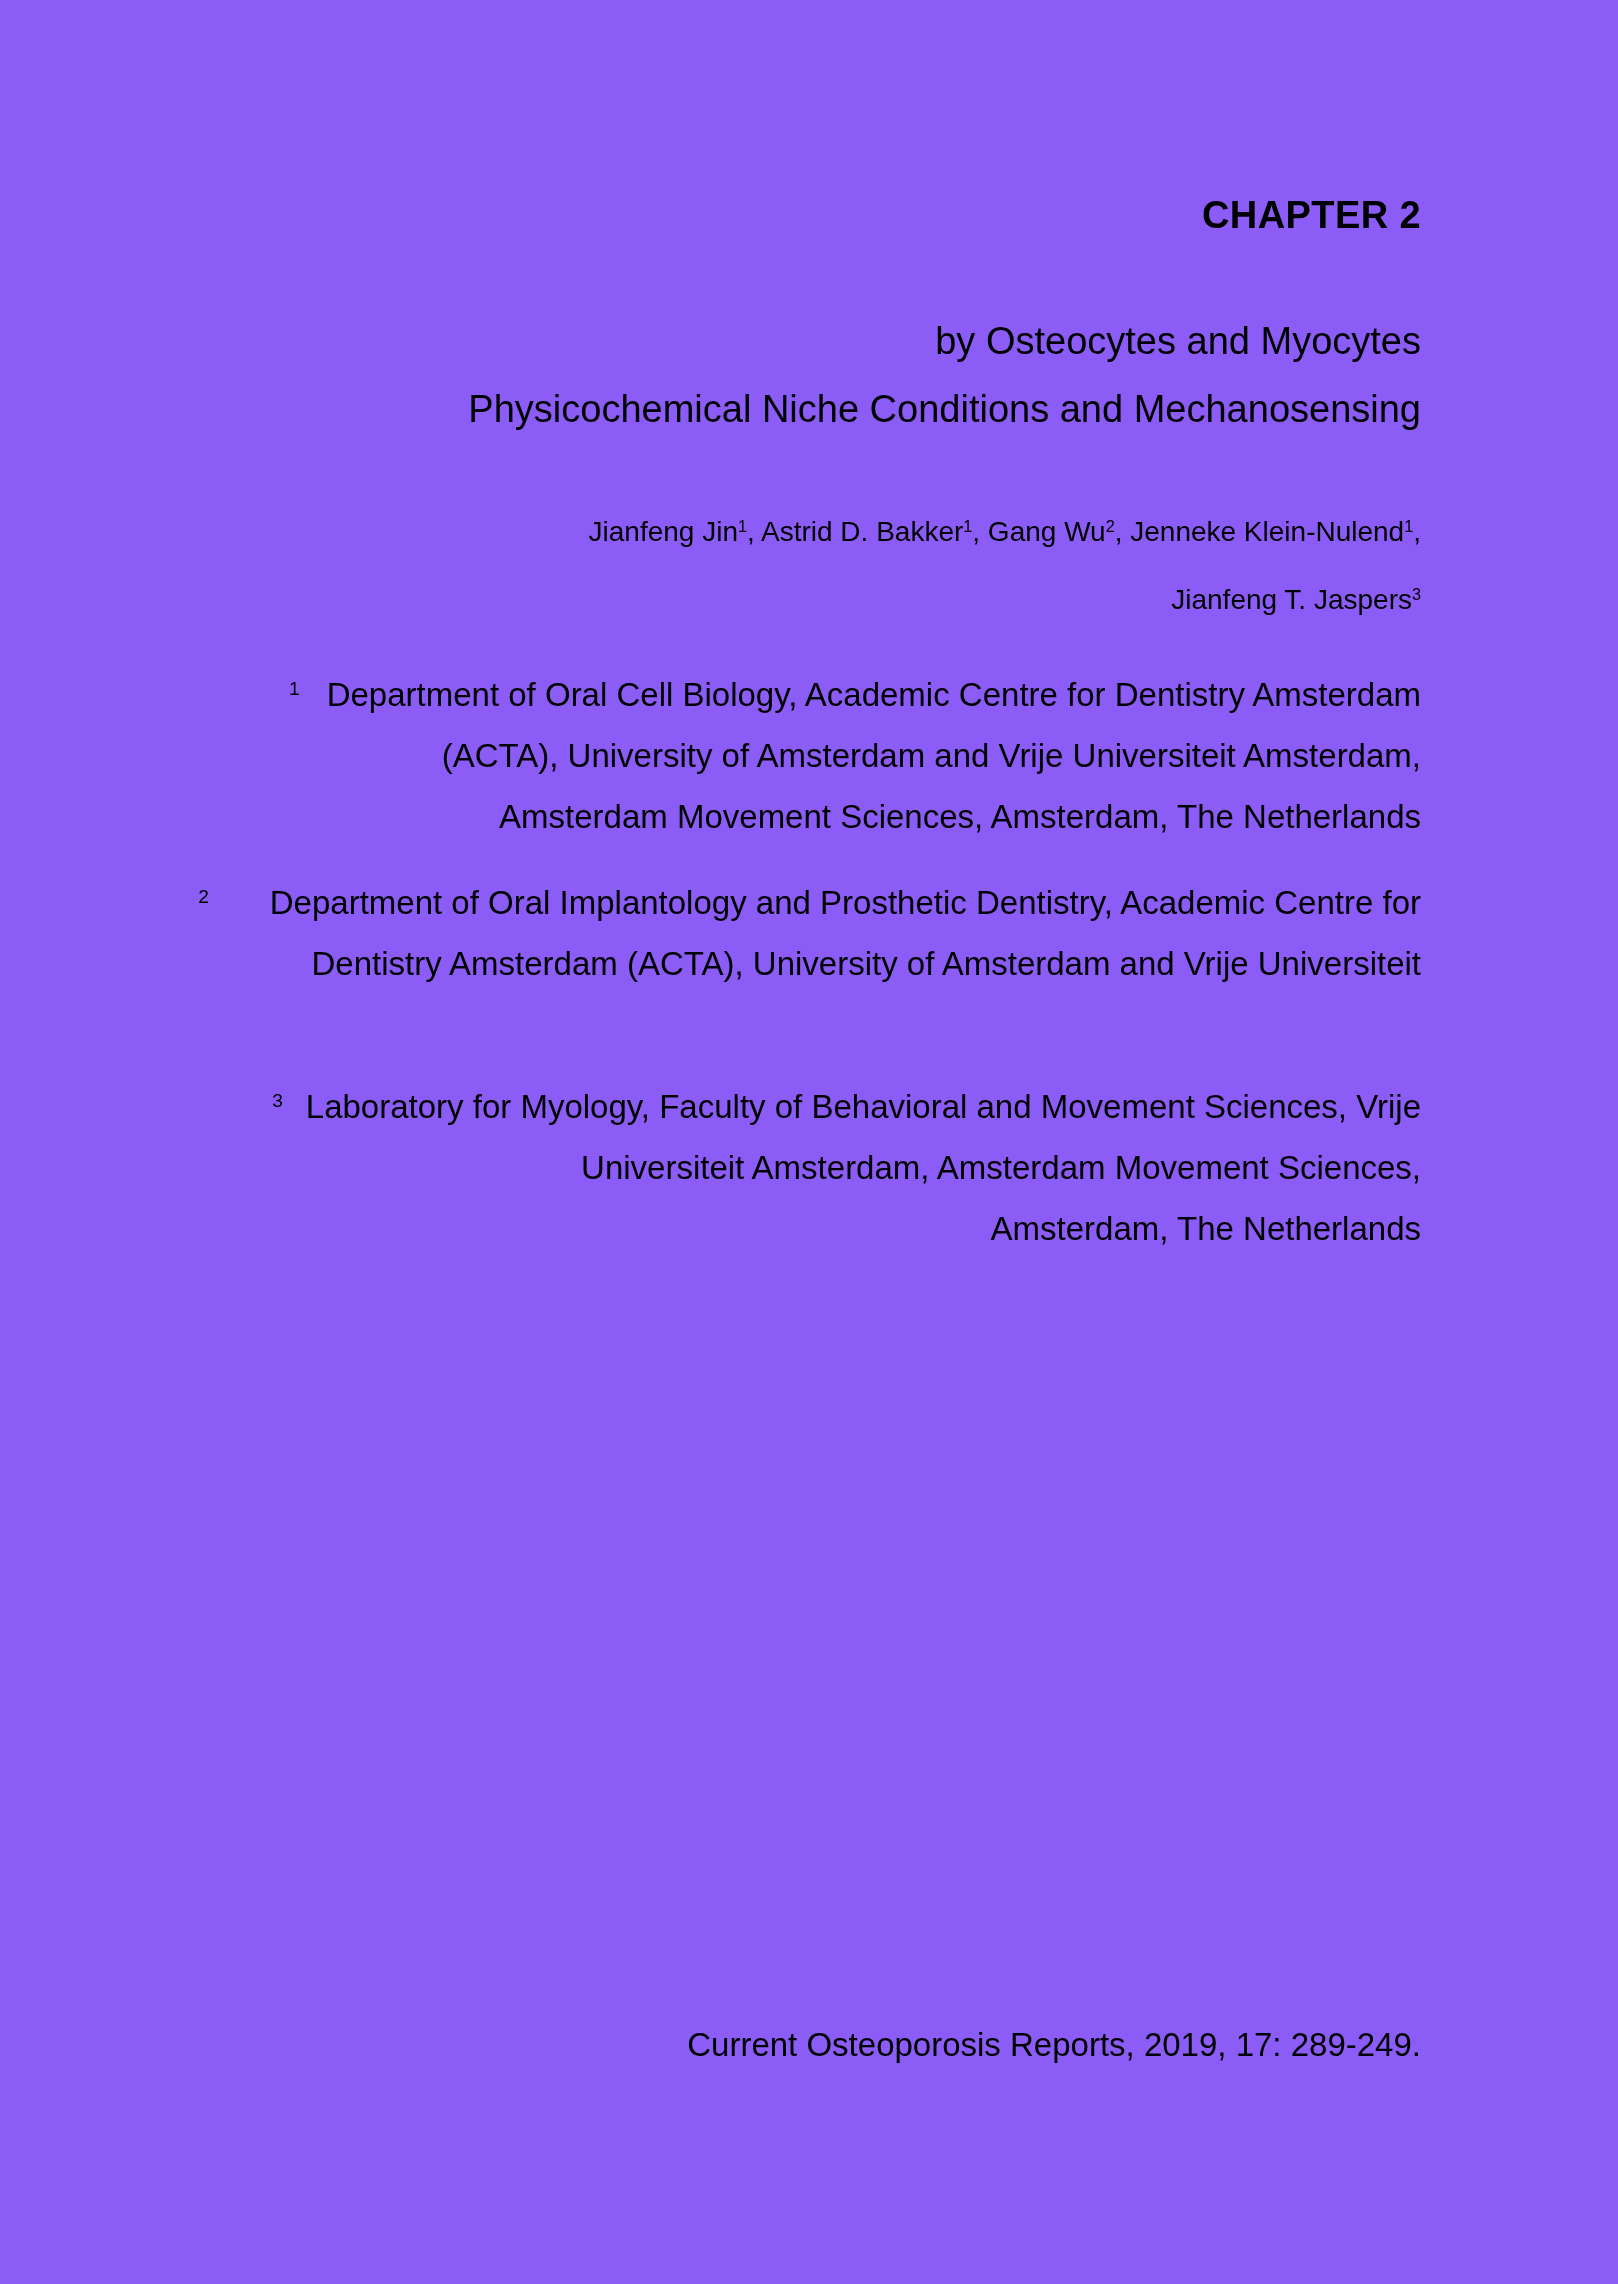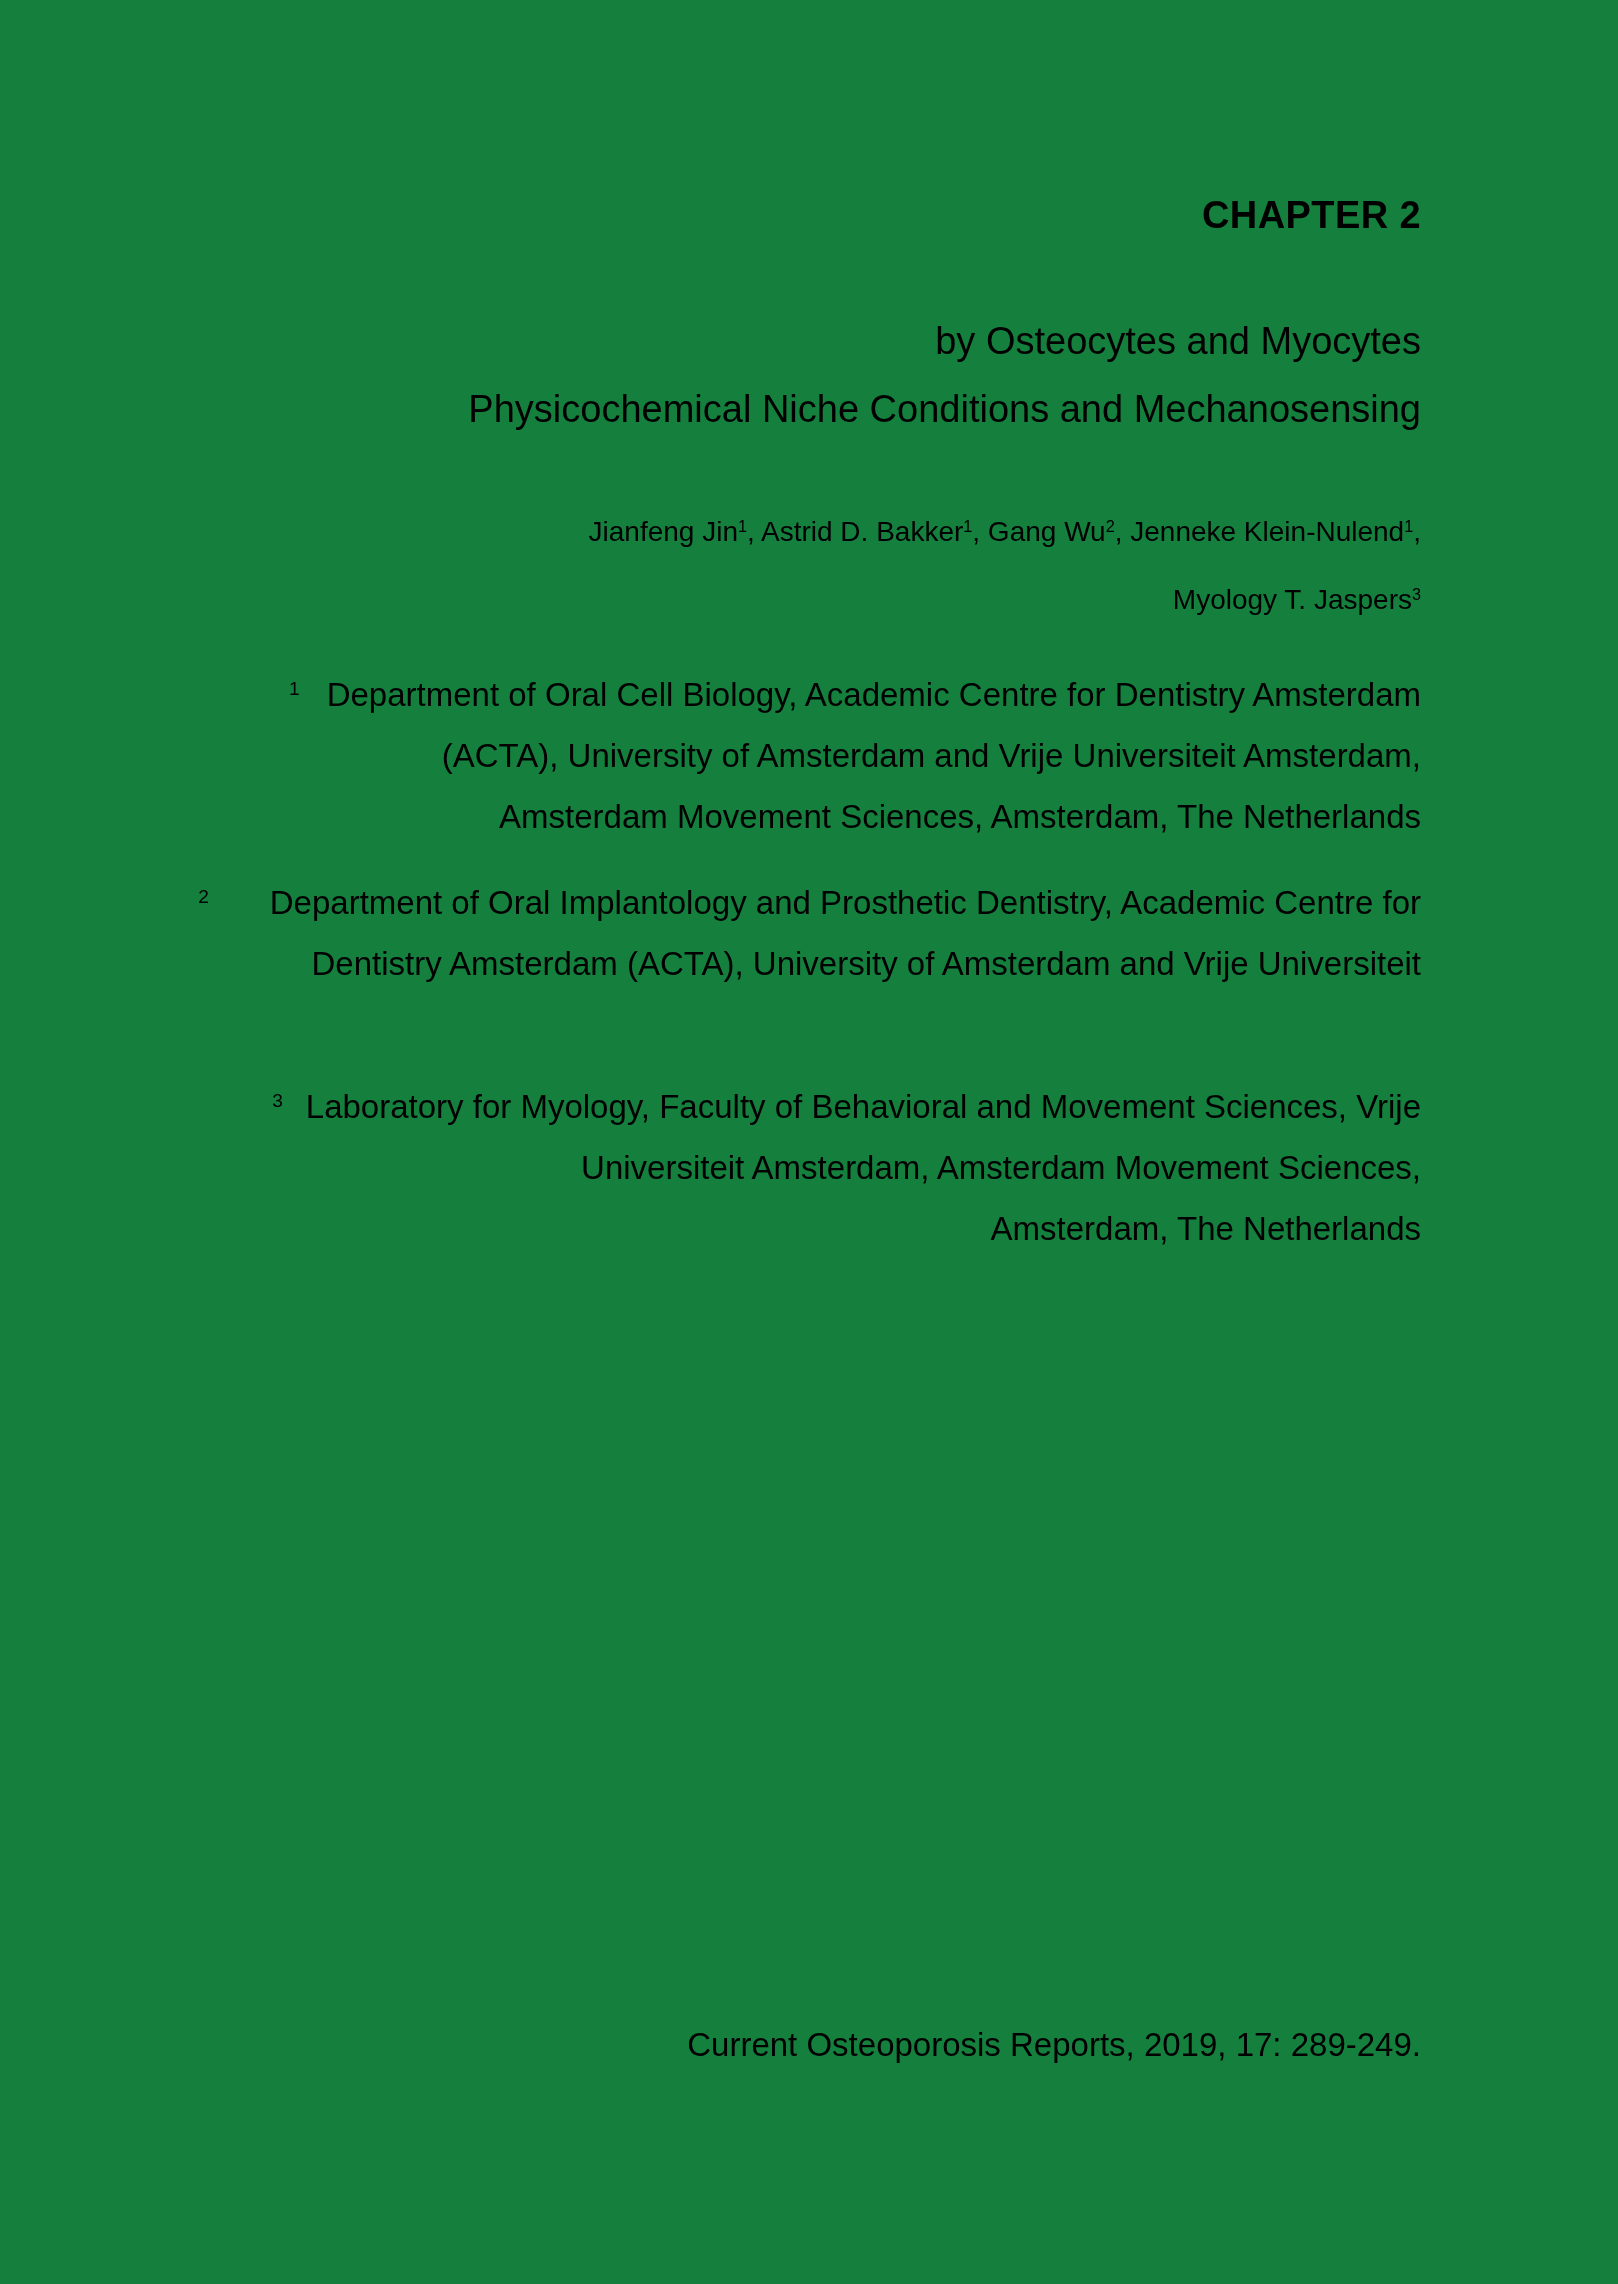--- a/index.html
+++ b/index.html
@@ -4,21 +4,21 @@
   <style>
     html, body {
       margin: 0;
       padding: 0;
       background: #ffffff;
     }
     .page {
       position: relative;
       width: 1618px;
       height: 2284px;
-      background: #15803d;
+      background: #8b5cf6;
       color: #000000;
       font-family: "Liberation Sans", "DejaVu Sans", sans-serif;
       overflow: hidden;
     }
     .block {
       position: absolute;
       right: 197px;
       text-align: right;
       white-space: nowrap;
     }
@@ -76,21 +76,21 @@
 
   <h1 class="block chapter">CHAPTER 2</h1>
 
   <div class="block title">
     <div>by Osteocytes and Myocytes</div>
     <div>Physicochemical Niche Conditions and Mechanosensing</div>
   </div>
 
   <div class="block authors">
     <div><span>Jianfeng Jin</span><sup>1</sup><span>, Astrid D. Bakker</span><sup>1</sup><span>, Gang Wu</span><sup>2</sup><span>, Jenneke Klein-Nulend</span><sup>1</sup><span>,</span></div>
-    <div><span>Myology T. Jaspers</span><sup>3</sup></div>
+    <div><span>Jianfeng T. Jaspers</span><sup>3</sup></div>
   </div>
 
   <div class="block aff aff-1">
     <div><sup>1</sup><span class="tab tab-1"></span><span>Department of Oral Cell Biology, Academic Centre for Dentistry Amsterdam</span></div>
     <div>(ACTA), University of Amsterdam and Vrije Universiteit Amsterdam,</div>
     <div>Amsterdam Movement Sciences, Amsterdam, The Netherlands</div>
   </div>
 
   <div class="block aff aff-2">
     <div><sup>2</sup><span class="tab tab-2"></span><span>Department of Oral Implantology and Prosthetic Dentistry, Academic Centre for</span></div>

